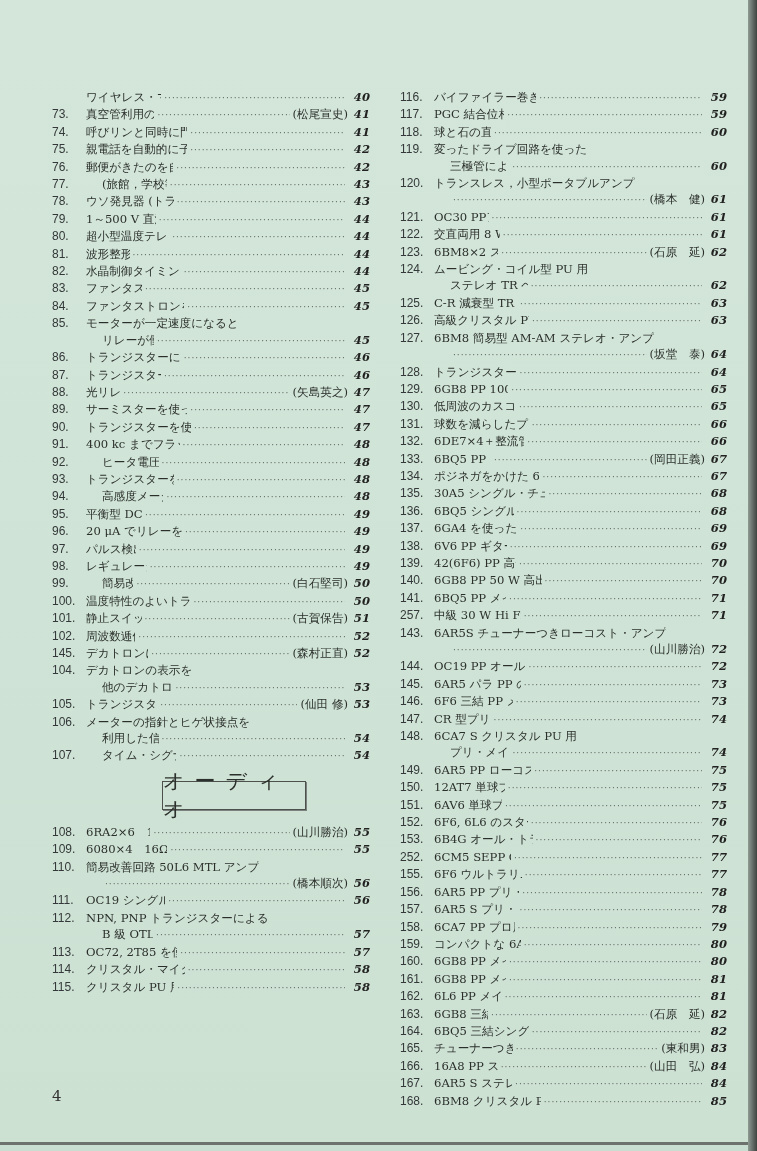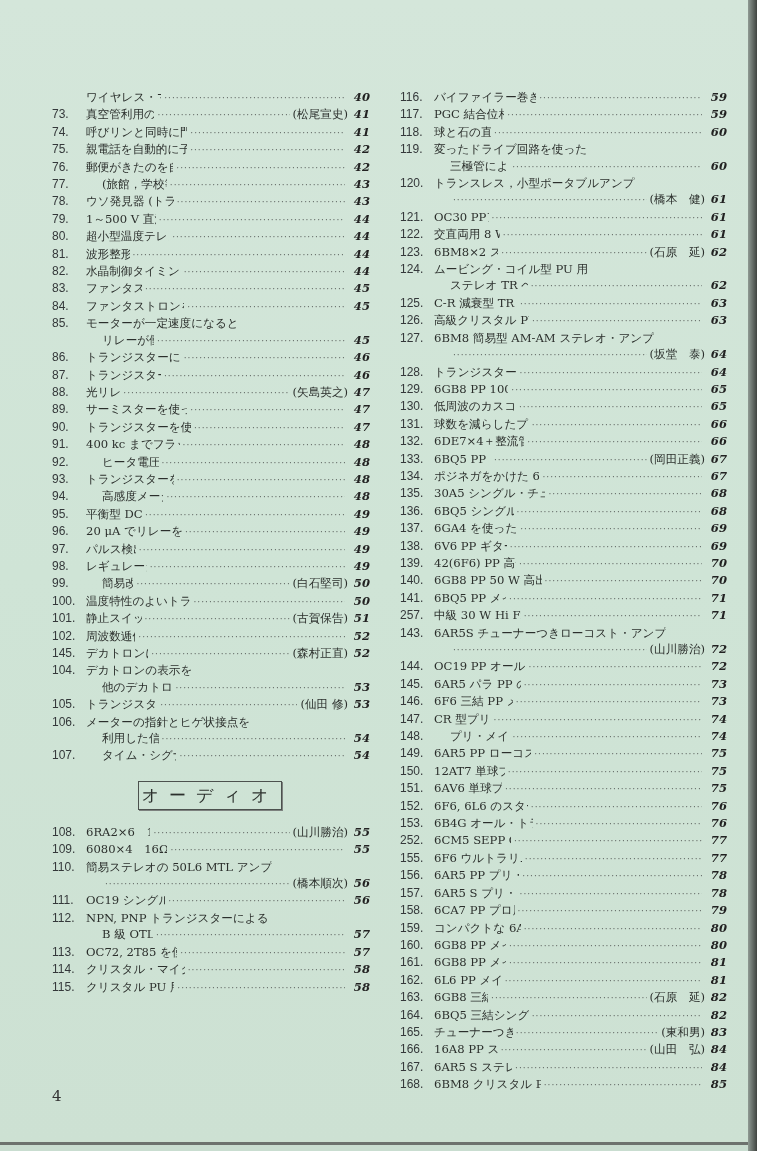--- a/index.html
+++ b/index.html
@@ -41,24 +41,24 @@
     flex: 1 1 auto; overflow: hidden; margin: 0 3px;
     letter-spacing: 1px; color: #5a5f5c; font-size: 9px;
   }
   .leader::before { content: "························································································"; }
   .author { flex: 0 0 auto; }
   .page-no {
     flex: 0 0 auto; width: 22px; text-align: right;
     font-weight: bold; font-style: italic; color: #222;
   }
   .section-box {
-    margin: 16px 0 14px 86px; width: 142px; height: 27px;
+    margin: 16px 0 14px 110px; width: 142px; height: 27px;
     border: 1.5px solid #4c514e; box-shadow: 1px 1px 0 #7c817e;
     display: flex; align-items: center; justify-content: center;
-    font-size: 17px; letter-spacing: 10px; color: #2c302d;
+    font-size: 21px; letter-spacing: 10px; color: #2c302d;
   }
   .folio {
     position: absolute; left: 52px; top: 1087px;
     font-size: 15px; color: #333;
   }
 </style>
 </head>
 <body>
 
 <div class="page">
@@ -411,21 +411,21 @@
         <div class="row">
           <span class="title">6080×4　16Ω　OTL アンプ</span>
           <span class="leader"></span>
           <span class="author"></span>
           <span class="page-no">55</span>
         </div>
       </div>
       <div class="entry">
         <span class="num">110.</span>
         <div class="row">
-          <span class="title">簡易ステレオの 50L6 MTL アンプ</span>
+          <span class="title">簡易改善回路 50L6 MTL アンプ</span>
         </div>
         <div class="row cont">
           <span class="title"></span>
           <span class="leader"></span>
           <span class="author">(橋本順次)</span>
           <span class="page-no">56</span>
         </div>
       </div>
       <div class="entry">
         <span class="num">111.</span>
@@ -775,20 +775,23 @@
         <span class="num">147.</span>
         <div class="row">
           <span class="title">CR 型プリアンプ</span>
           <span class="leader"></span>
           <span class="author"></span>
           <span class="page-no">74</span>
         </div>
       </div>
       <div class="entry">
         <span class="num">148.</span>
+        <div class="row">
+          <span class="title">6CA7 S クリスタル PU 用</span>
+        </div>
         <div class="row cont">
           <span class="title">プリ・メインアンプ</span>
           <span class="leader"></span>
           <span class="author"></span>
           <span class="page-no">74</span>
         </div>
       </div>
       <div class="entry">
         <span class="num">149.</span>
         <div class="row">

